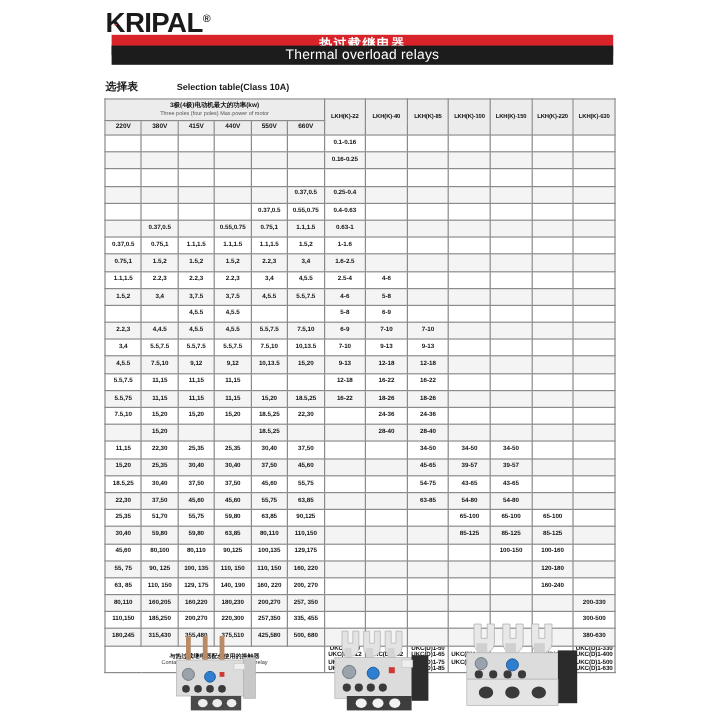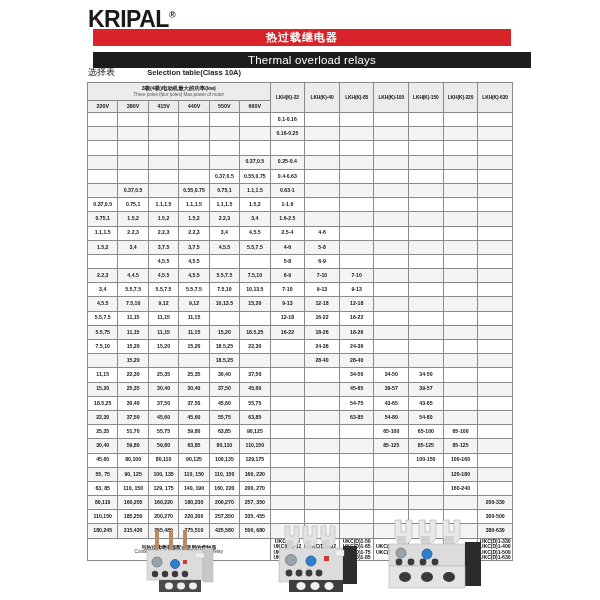--- a/index.html
+++ b/index.html
@@ -62,25 +62,24 @@
     position: absolute;
     left: 93px;
     top: 29px;
     width: 418px;
     height: 17px;
     background: #d8232a;
   }
   .bar-black {
     position: absolute;
     left: 93px;
-    top: 52px;
+    top: 38px;
     width: 418px;
     height: 16px;
     background: #1c1c1c;
-    padding-left: 20px;
   }
   .bar-red .bar-txt,
   .bar-black .bar-txt {
     position: absolute;
     left: 0; right: 0;
     text-align: center;
     color: #ffffff;
     line-height: 17px;
   }
   .bar-red .bar-txt {
@@ -98,21 +97,21 @@
   
   .sel-caption {
     position: absolute;
     left: 88px;
     top: 66px;
     font-size: 8px;
     color: #1a1a1a;
     white-space: nowrap;
   }
   .sel-caption .cn {
-    font-weight: normal;
+    font-weight: bold;
     font-size: 9px;
   }
   .sel-caption .en {
     font-size: 7.5px;
     font-weight: bold;
     padding-left: 30px;
   }
 
   
   .tbl-wrap {

